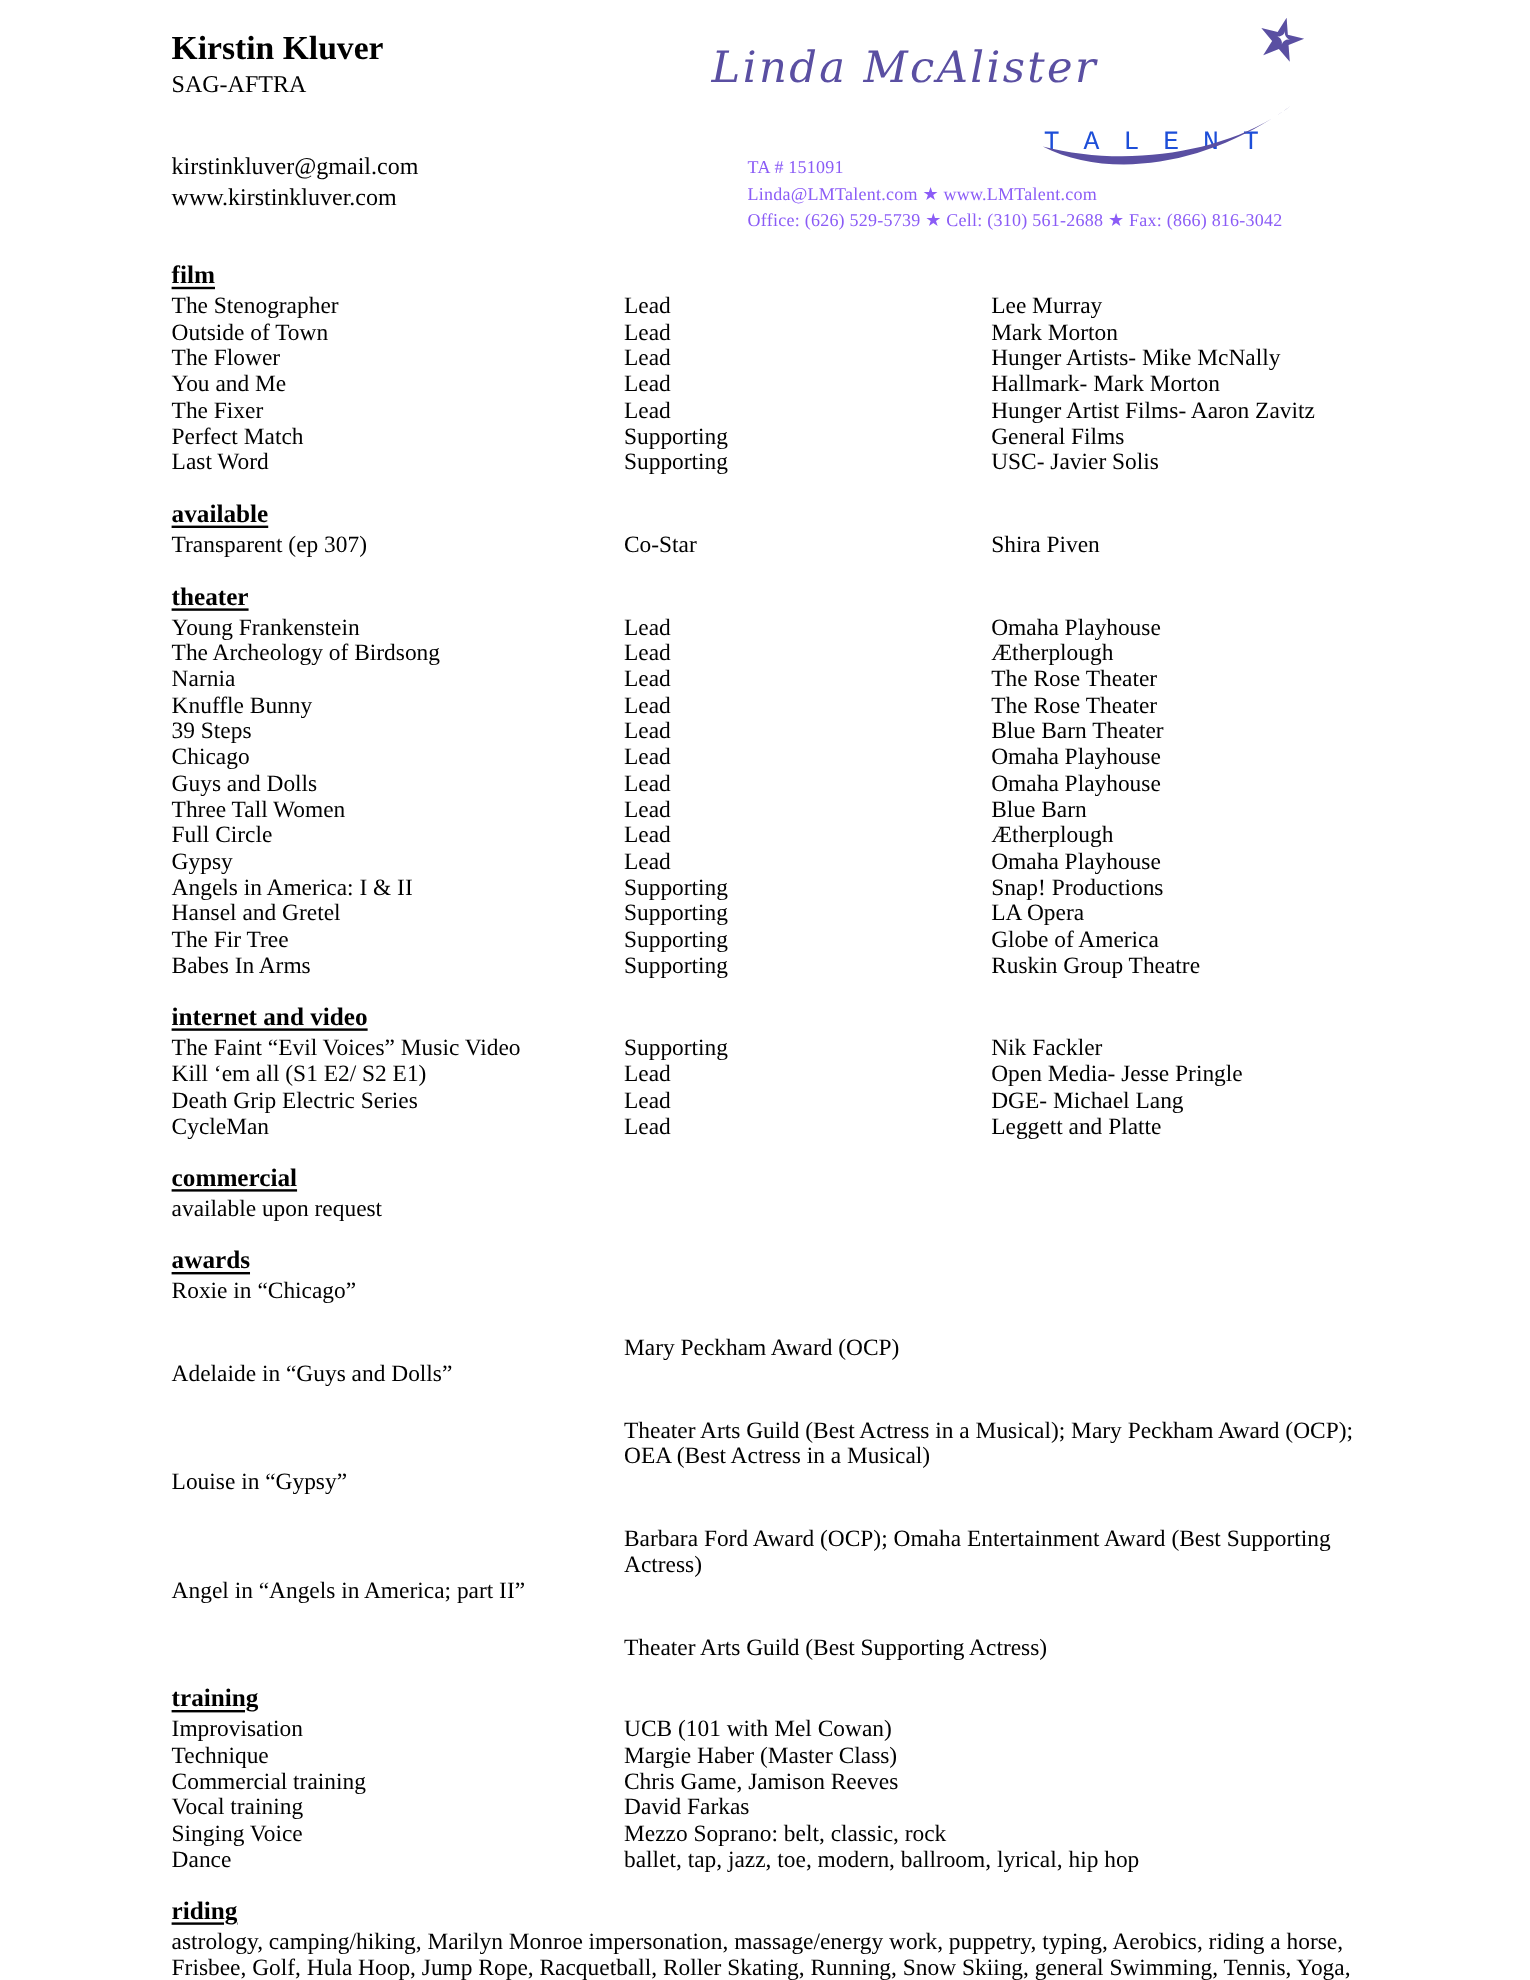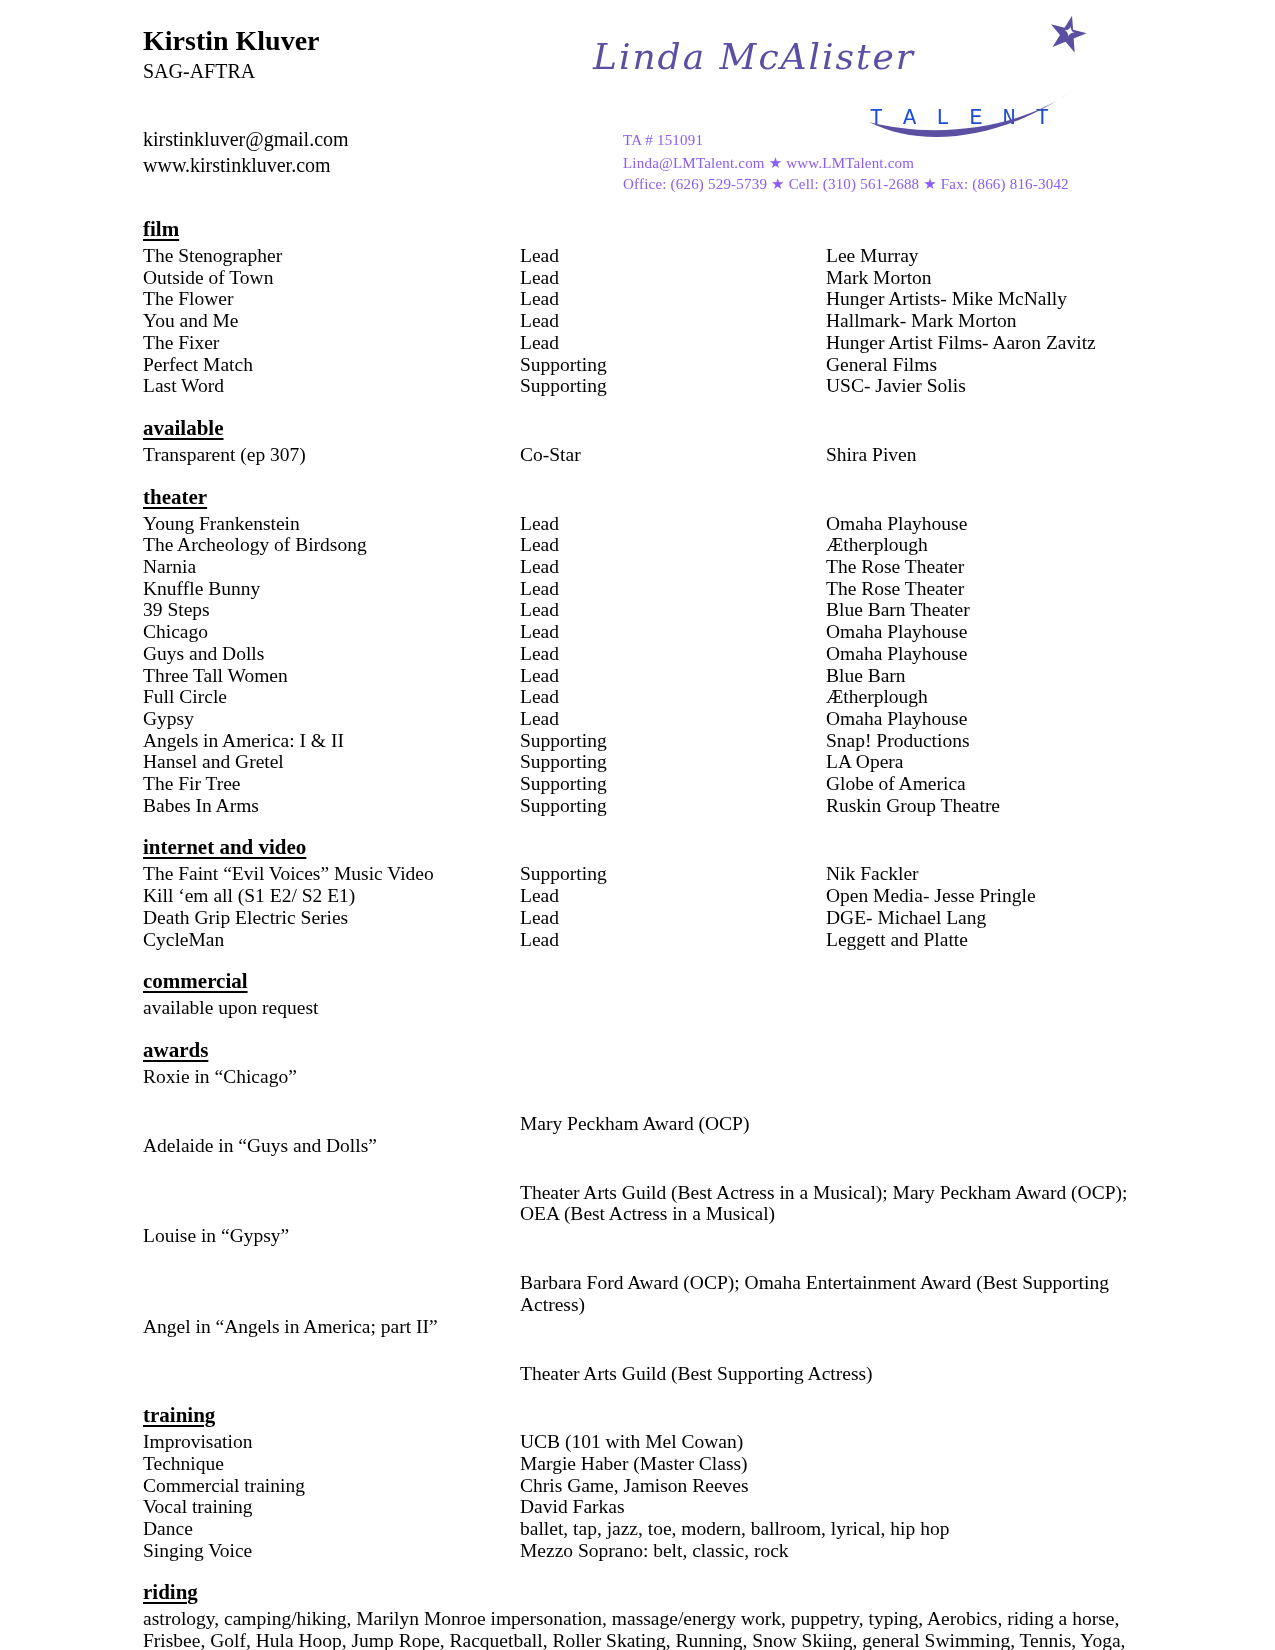--- a/index.html
+++ b/index.html
@@ -281,27 +281,27 @@
       </div>
     <div class="row">
         <span class="cA">Commercial training</span>
         <span class="cBflex">Chris Game, Jamison Reeves</span>
       </div>
     <div class="row">
         <span class="cA">Vocal training</span>
         <span class="cBflex">David Farkas</span>
       </div>
     <div class="row">
+        <span class="cA">Singing Voice</span>
+        <span class="cBflex">Mezzo Soprano: belt, classic, rock</span>
+      </div>
+    <div class="row">
         <span class="cA">Dance</span>
         <span class="cBflex">ballet, tap, jazz, toe, modern, ballroom, lyrical, hip hop</span>
       </div>
-    <div class="row">
-        <span class="cA">Singing Voice</span>
-        <span class="cBflex">Mezzo Soprano: belt, classic, rock</span>
-      </div>
   </div>
 
   <div class="section">
     <h2 class="section-heading">riding</h2>
     <p class="skills-text">astrology, camping/hiking, Marilyn Monroe impersonation, massage/energy work, puppetry, typing, Aerobics, riding a horse, Frisbee, Golf, Hula Hoop, Jump Rope, Racquetball, Roller Skating, Running, Snow Skiing, general Swimming, Tennis, Yoga, Dance (Ballet, Ballroom, Jazz, Modern, Tap), Host, Improvisation, Licensed Driver, Modeling, Singer, Teleprompter, Voiceover, British Accent,Midwest Accent, New York Accent, Southern Accent, Passport Equipped.</p>
   </div>
 
 </div>
 
 </body></html>

